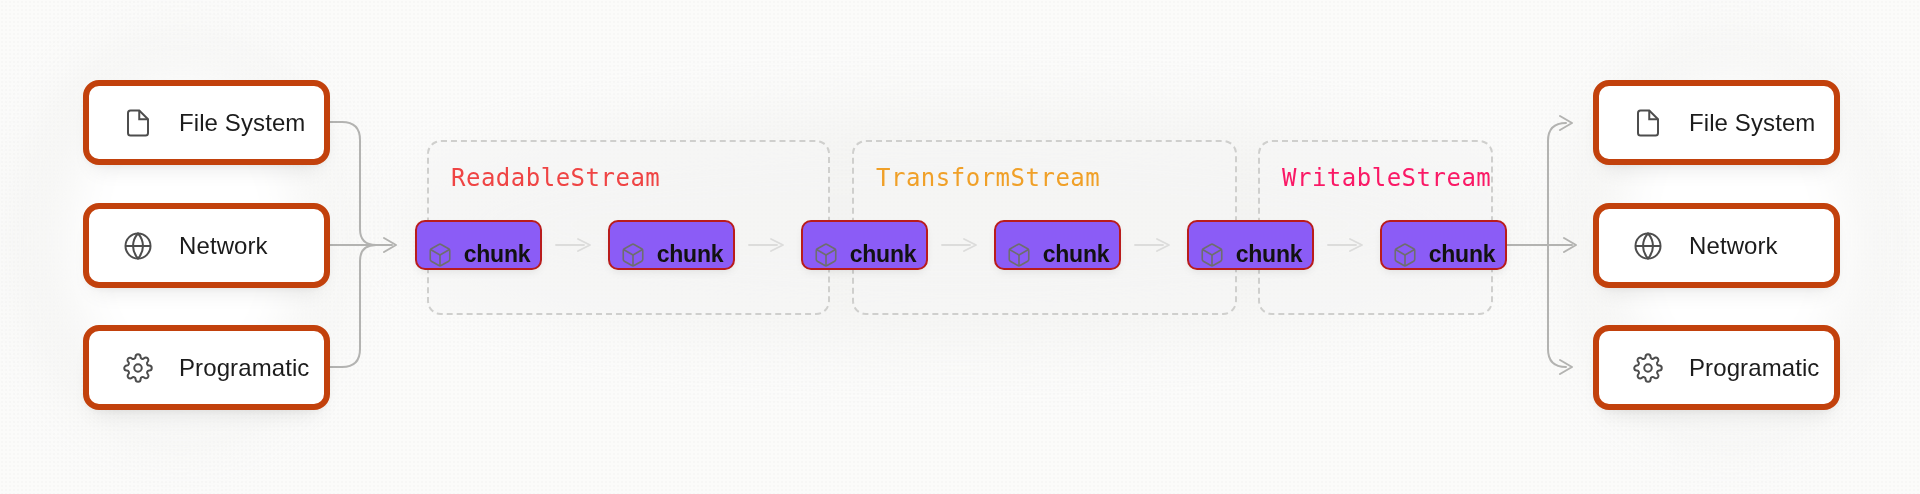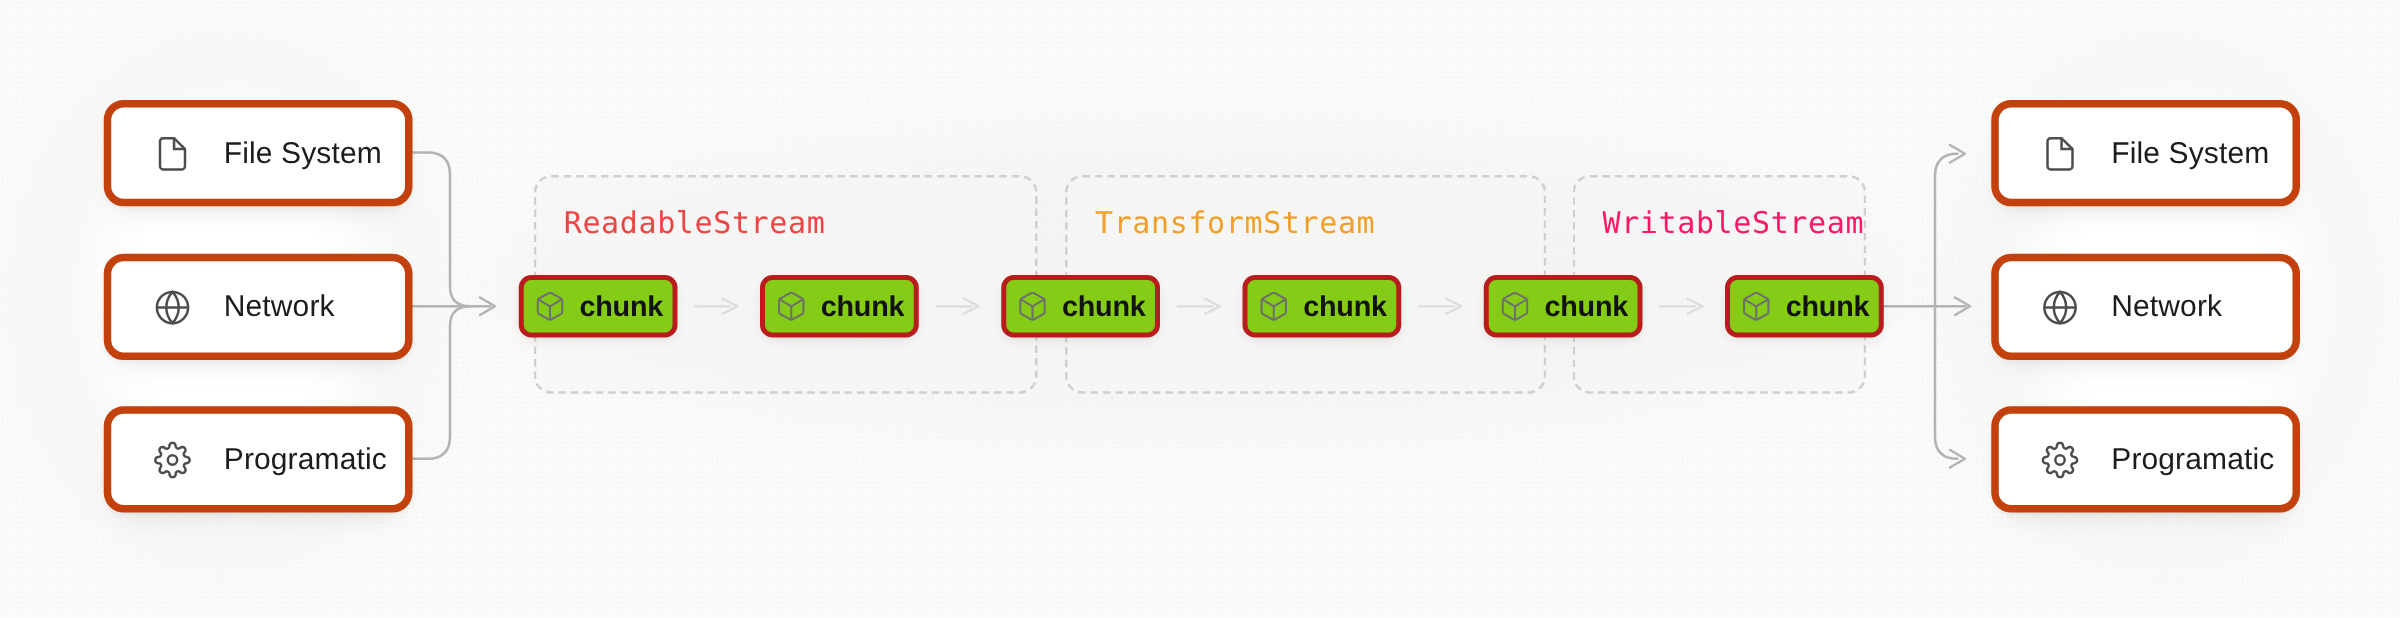--- a/index.html
+++ b/index.html
@@ -36,23 +36,23 @@
     background:rgba(246,246,245,0.55);
     padding:22px 0 0 22px;
   }
   .stream-box .stream-label{
     font-family:"DejaVu Sans Mono","Liberation Mono",monospace;
     font-size:24px;font-weight:500;letter-spacing:0.5px;white-space:nowrap;
   }
 
   .chunk{
     position:absolute;top:220px;width:127px;height:50px;box-sizing:border-box;
-    background:#84cc16;border:4px solid #b91c1c;border-radius:10px;
+    background:#8b5cf6;border:2px solid #b91c1c;border-radius:10px;
     box-shadow:0 4px 10px -3px rgba(0,0,0,0.10);
-    display:flex;align-items:center;justify-content:center;gap:11px;
+    display:flex;align-items:flex-end;justify-content:center;gap:11px;
   }
   .chunk .chunk-label{font-size:23px;font-weight:700;color:#121212;letter-spacing:-0.2px;}
   .chunk svg{stroke:#6e6e6e;}
 
   svg.connectors{position:absolute;inset:0;pointer-events:none;}
   svg.connectors path{fill:none;stroke:#b3b3b1;stroke-width:2;stroke-linecap:round;stroke-linejoin:round;}
   svg.connectors path.thin{stroke-width:1.8;stroke:#bcbcba;}
 </style>
 </head>
 <body>

